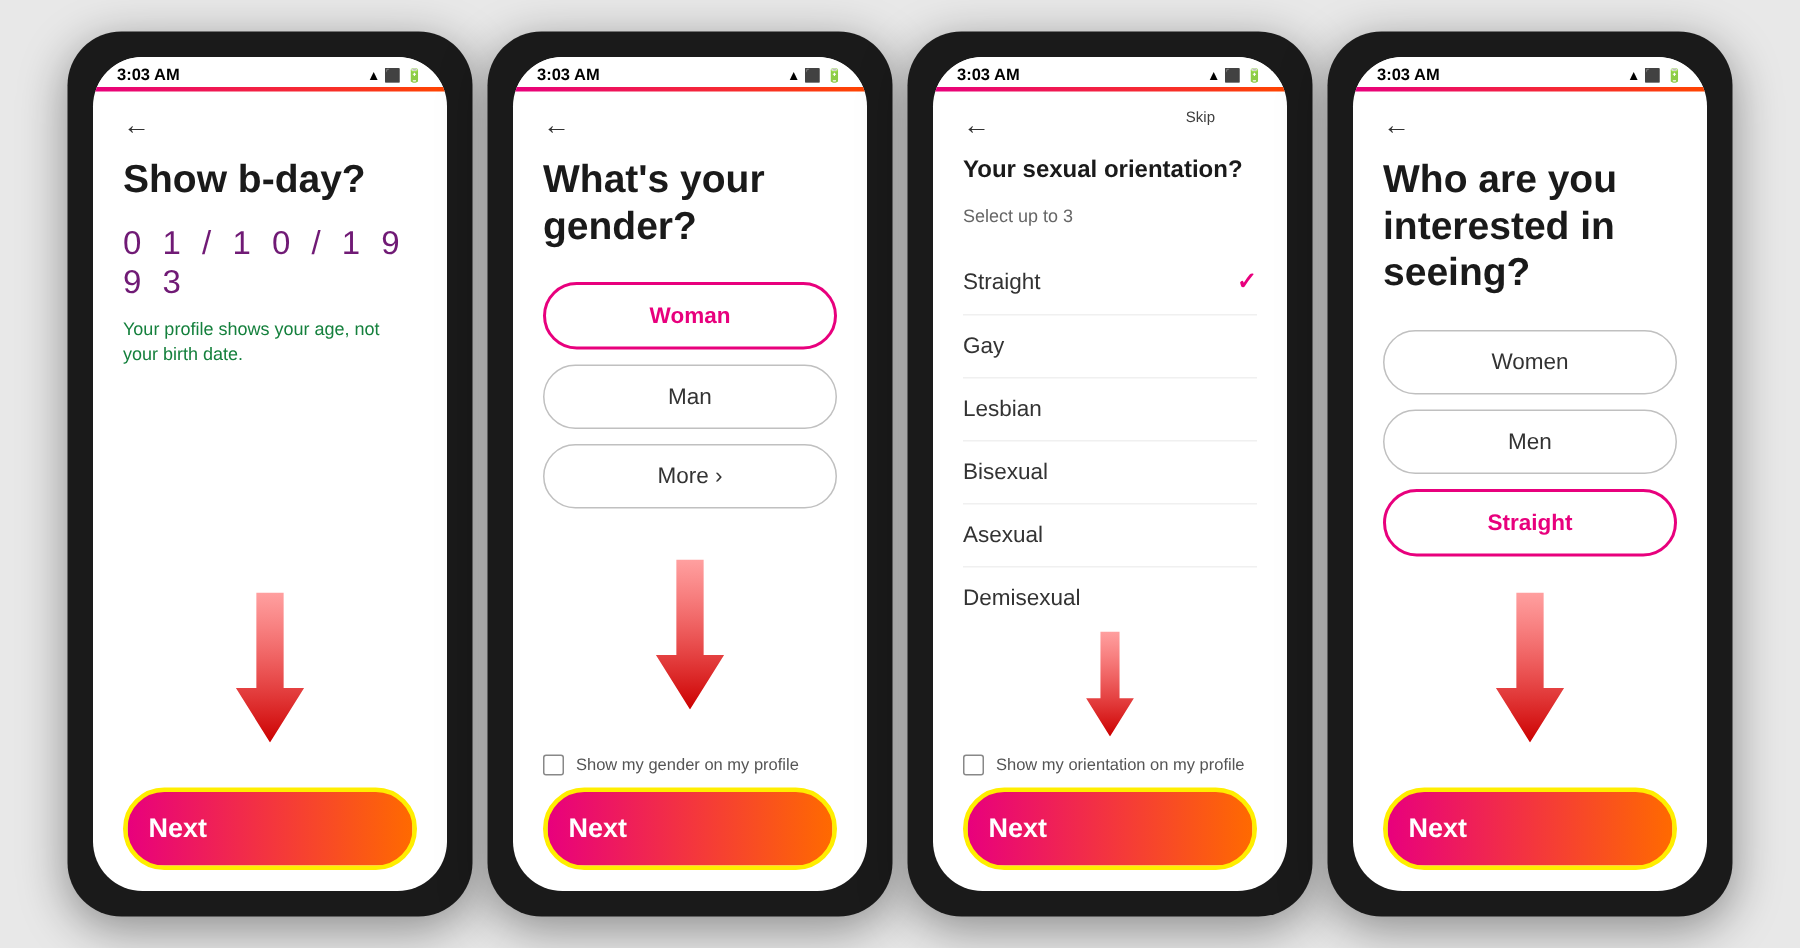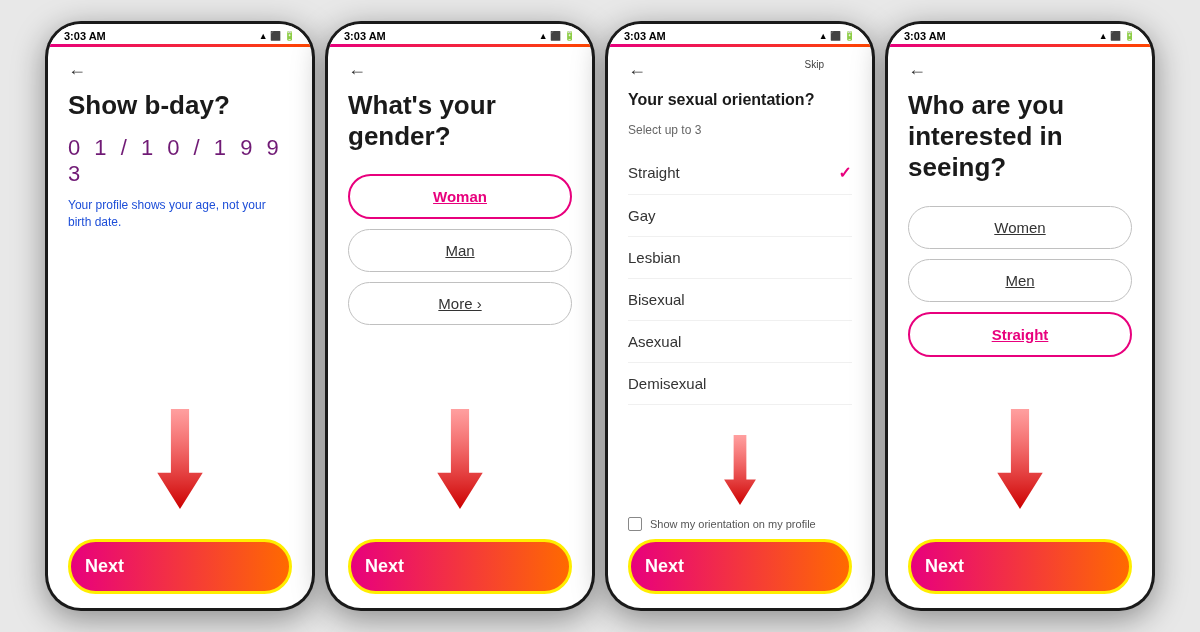--- a/index.html
+++ b/index.html
@@ -17,21 +17,21 @@
       display: flex;
       gap: 10px;
       align-items: center;
       padding: 10px;
     }
     .phone {
       width: 270px;
       height: 590px;
       background: #1a1a1a;
       border-radius: 36px;
-      padding: 3px;
+      padding: 17px;
       position: relative;
       box-shadow: 0 8px 32px rgba(0,0,0,0.4);
     }
     .phone-inner {
       width: 100%;
       height: 100%;
       background: #fff;
       border-radius: 33px;
       overflow: hidden;
       display: flex;
@@ -78,40 +78,39 @@
     }
     .bday-date {
       font-size: 22px;
       font-weight: 300;
       letter-spacing: 4px;
       color: #701a75;
       margin-bottom: 10px;
     }
     .bday-note {
       font-size: 12px;
-      color: #1d4ed8;
+      color: #15803d;
       line-height: 1.4;
     }
     .gender-options {
       display: flex;
       flex-direction: column;
       gap: 10px;
       margin-top: 8px;
     }
     .option-btn {
       border: 1.5px solid #c0c0c0;
       border-radius: 30px;
       padding: 12px;
       text-align: center;
       font-size: 15px;
       font-weight: 500;
       color: #333;
       cursor: pointer;
       background: #fff;
-      text-decoration: underline;
     }
     .option-btn.selected {
       border-color: #e8007d;
       border-width: 2px;
       color: #e8007d;
       font-weight: 600;
     }
     .option-btn.everyone-selected {
       border-color: #e8007d;
       border-width: 2px;
@@ -266,20 +265,24 @@
               <linearGradient id="arrowGrad2" x1="0%" y1="0%" x2="0%" y2="100%">
                 <stop offset="0%" style="stop-color:#ff4040;stop-opacity:0.5"></stop>
                 <stop offset="100%" style="stop-color:#cc0000;stop-opacity:1"></stop>
               </linearGradient>
             </defs>
             <polygon points="20,0 40,0 40,70 55,70 30,110 5,70 20,70" fill="url(#arrowGrad2)"></polygon>
           </svg>
         </div>
       </div>
       <div class="bottom-area">
+        <div class="checkbox-row">
+          <div class="checkbox-box"></div>
+          <span>Show my gender on my profile</span>
+        </div>
         <div class="next-btn">Next</div>
       </div>
     </div>
   </div>
 
   <div class="phone">
     <div class="phone-inner">
       <div class="status-bar">
         <span class="time">3:03 AM</span>
         <div class="status-icons">

